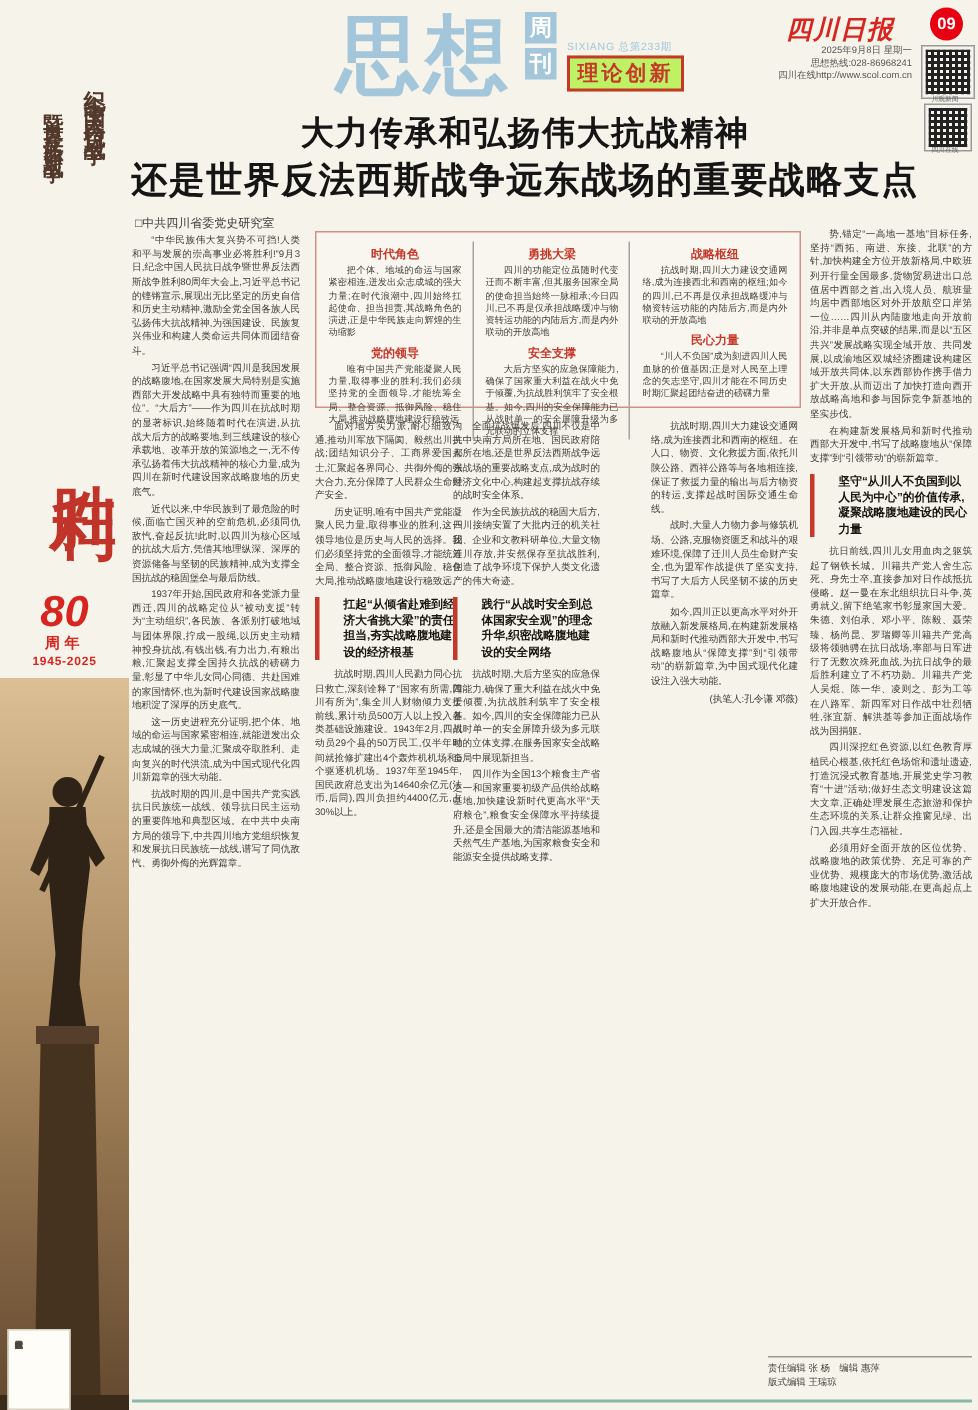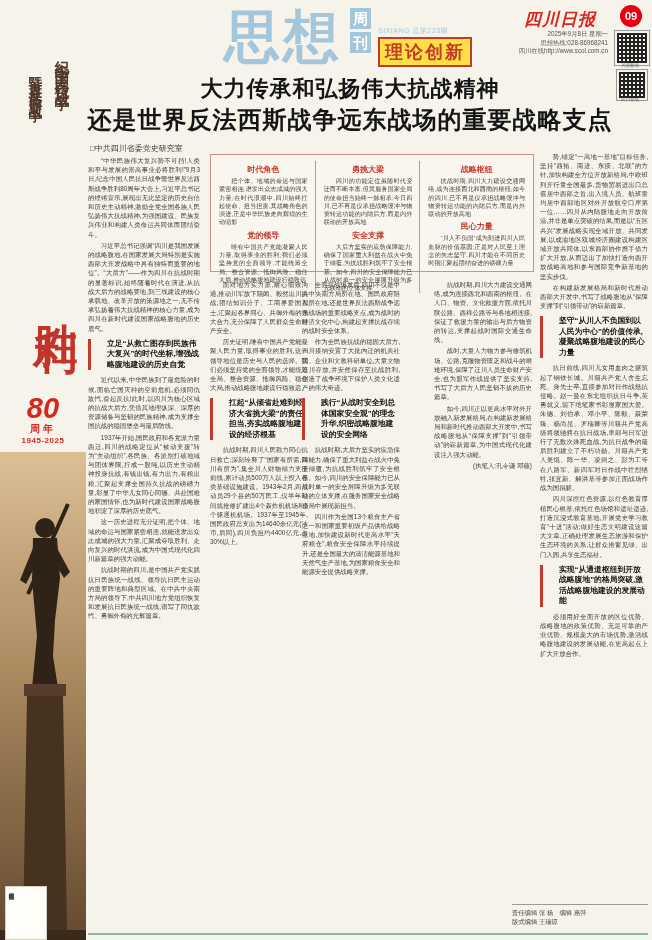--- a/index.html
+++ b/index.html
@@ -13,21 +13,21 @@
   .victory{font-family:"Liberation Serif","DejaVu Serif",serif;font-weight:bold;color:#c0342a;}
   .anniv{color:#d6261f;text-align:center;font-weight:bold;}
   .statue-wrap{overflow:hidden;}
   .caption-box{background:#fffdf7;border:1px solid #d8d2c2;padding:2px;}
   .caption-box .vtext{font-size:5.5px;line-height:7px;color:#4a443a;height:44px;}
 
   
   .brand{color:#a3c6da;font-weight:bold;letter-spacing:3px;}
   .wkbox{width:21px;height:21px;background:#a3c6da;color:#fff;text-align:center;line-height:21px;font-size:15px;font-weight:bold;}
   .issue{color:#a3c6da;font-size:7px;letter-spacing:.5px;}
-  .badge{border:2px solid #c5392b;color:#c5392b;font-weight:bold;font-size:18px;padding:1px 5px;background:#fde047;letter-spacing:2px;}
+  .badge{border:2px solid #c5392b;color:#c5392b;font-weight:bold;font-size:14px;padding:1px 5px;background:#bef264;letter-spacing:2px;}
   .paperlogo{font-family:"Liberation Serif","DejaVu Serif",serif;font-style:italic;font-weight:bold;color:#d6261f;font-size:17px;letter-spacing:1px;}
   .pagecircle{width:22px;height:22px;border-radius:50%;background:#e60012;color:#fff;font-size:11px;font-weight:bold;text-align:center;line-height:22px;}
   .dateblock{font-size:6.3px;line-height:8.6px;color:#555;text-align:right;}
   .qr{background:
       repeating-linear-gradient(0deg,#222 0 2px,transparent 2px 4px),
       repeating-linear-gradient(90deg,#222 0 2px,#f6f3ea 2px 4px);
       border:2px solid #f6f3ea;outline:1px solid #999;}
   .qrlabel{font-size:4.5px;color:#666;text-align:center;}
 
   
@@ -132,21 +132,20 @@
       <div class="ititle">战略枢纽</div>
       <p class="itext">抗战时期,四川大力建设交通网络,成为连接西北和西南的枢纽;如今的四川,已不再是仅承担战略缓冲与物资转运功能的内陆后方,而是内外联动的开放高地</p>
       <div class="ititle">民心力量</div>
       <p class="itext">“川人不负国”成为刻进四川人民血脉的价值基因;正是对人民至上理念的矢志坚守,四川才能在不同历史时期汇聚起团结奋进的磅礴力量</p>
     </div>
   </div>
 
   <div class="abs col" style="left:88px;top:156px;width:112px;height:777px;">
     <p class="bp">“中华民族伟大复兴势不可挡!人类和平与发展的崇高事业必将胜利!”9月3日,纪念中国人民抗日战争暨世界反法西斯战争胜利80周年大会上,习近平总书记的铿锵宣示,展现出无比坚定的历史自信和历史主动精神,激励全党全国各族人民弘扬伟大抗战精神,为强国建设、民族复兴伟业和构建人类命运共同体而团结奋斗。</p>
     <p class="bp">习近平总书记强调“四川是我国发展的战略腹地,在国家发展大局特别是实施西部大开发战略中具有独特而重要的地位”。“大后方”——作为四川在抗战时期的显著标识,始终随着时代在演进,从抗战大后方的战略要地,到三线建设的核心承载地、改革开放的策源地之一,无不传承弘扬着伟大抗战精神的核心力量,成为四川在新时代建设国家战略腹地的历史底气。</p>
-    <h3 class="sec">立足“从救亡图存到民族伟大复兴”的时代坐标,增强战略腹地建设的历史自觉</h3>
     <p class="bp">近代以来,中华民族到了最危险的时候,面临亡国灭种的空前危机,必须同仇敌忾,奋起反抗!此时,以四川为核心区域的抗战大后方,凭借其地理纵深、深厚的资源储备与坚韧的民族精神,成为支撑全国抗战的稳固堡垒与最后防线。</p>
     <p class="bp">1937年开始,国民政府和各党派力量西迁,四川的战略定位从“被动支援”转为“主动组织”,各民族、各派别打破地域与团体界限,拧成一股绳,以历史主动精神投身抗战,有钱出钱,有力出力,有粮出粮,汇聚起支撑全国持久抗战的磅礴力量,彰显了中华儿女同心同德、共赴国难的家国情怀,也为新时代建设国家战略腹地积淀了深厚的历史底气。</p>
     <p class="bp">这一历史进程充分证明,把个体、地域的命运与国家紧密相连,就能迸发出众志成城的强大力量,汇聚成夺取胜利、走向复兴的时代洪流,成为中国式现代化四川新篇章的强大动能。</p>
     <p class="bp">抗战时期的四川,是中国共产党实践抗日民族统一战线、领导抗日民主运动的重要阵地和典型区域。在中共中央南方局的领导下,中共四川地方党组织恢复和发展抗日民族统一战线,谱写了同仇敌忾、勇御外侮的光辉篇章。</p>
   </div>
 
   <div class="abs col" style="left:210px;top:280px;width:98px;height:653px;">
     <p class="bp">面对地方实力派,耐心细致沟通,推动川军放下隔阂、毅然出川抗战;团结知识分子、工商界爱国人士,汇聚起各界同心、共御外侮的强大合力,充分保障了人民群众生命财产安全。</p>
     <p class="bp">历史证明,唯有中国共产党能凝聚人民力量,取得事业的胜利,这一领导地位是历史与人民的选择。我们必须坚持党的全面领导,才能统筹全局、整合资源、抵御风险、稳住大局,推动战略腹地建设行稳致远。</p>
     <h3 class="sec">扛起“从倾省赴难到经济大省挑大梁”的责任担当,夯实战略腹地建设的经济根基</h3>
@@ -167,21 +166,20 @@
     <p class="bp">如今,四川正以更高水平对外开放融入新发展格局,在构建新发展格局和新时代推动西部大开发中,书写战略腹地从“保障支撑”到“引领带动”的崭新篇章,为中国式现代化建设注入强大动能。</p>
     <p class="writer">(执笔人:孔令谦 邓薇)</p>
   </div>
 
   <div class="abs col" style="left:540px;top:152px;width:108px;height:746px;">
     <p class="bp">势,锚定“一高地一基地”目标任务,坚持“西拓、南进、东接、北联”的方针,加快构建全方位开放新格局,中欧班列开行量全国最多,货物贸易进出口总值居中西部之首,出入境人员、航班量均居中西部地区对外开放航空口岸第一位……四川从内陆腹地走向开放前沿,并非是单点突破的结果,而是以“五区共兴”发展战略实现全域开放、共同发展,以成渝地区双城经济圈建设构建区域开放共同体,以东西部协作携手借力扩大开放,从而迈出了加快打造向西开放战略高地和参与国际竞争新基地的坚实步伐。</p>
     <p class="bp">在构建新发展格局和新时代推动西部大开发中,书写了战略腹地从“保障支撑”到“引领带动”的崭新篇章。</p>
     <h3 class="sec">坚守“从川人不负国到以人民为中心”的价值传承,凝聚战略腹地建设的民心力量</h3>
     <p class="bp">抗日前线,四川儿女用血肉之躯筑起了钢铁长城。川籍共产党人舍生忘死、身先士卒,直接参加对日作战抵抗侵略。赵一曼在东北组织抗日斗争,英勇就义,留下绝笔家书彰显家国大爱。朱德、刘伯承、邓小平、陈毅、聂荣臻、杨尚昆、罗瑞卿等川籍共产党高级将领驰骋在抗日战场,率部与日军进行了无数次殊死血战,为抗日战争的最后胜利建立了不朽功勋。川籍共产党人吴焜、陈一华、凌则之、彭为工等在八路军、新四军对日作战中壮烈牺牲,张宜新、解洪基等参加正面战场作战为国捐躯。</p>
     <p class="bp">四川深挖红色资源,以红色教育厚植民心根基,依托红色场馆和遗址遗迹,打造沉浸式教育基地,开展党史学习教育“十进”活动;做好生态文明建设这篇大文章,正确处理发展生态旅游和保护生态环境的关系,让群众推窗见绿、出门入园,共享生态福祉。</p>
-    <h3 class="sec">实现“从通道枢纽到开放战略腹地”的格局突破,激活战略腹地建设的发展动能</h3>
     <p class="bp">必须用好全面开放的区位优势、战略腹地的政策优势、充足可靠的产业优势、规模庞大的市场优势,激活战略腹地建设的发展动能,在更高起点上扩大开放合作。</p>
   </div>
 
   <div class="abs credits" style="left:512px;top:904px;width:136px;">
     <div>责任编辑 张 杨　编辑 惠萍</div>
     <div>版式编辑 王瑞琼</div>
   </div>
   <div class="abs bottomline" style="left:88px;top:933px;width:560px;height:2px;"></div>
 
 </div>

